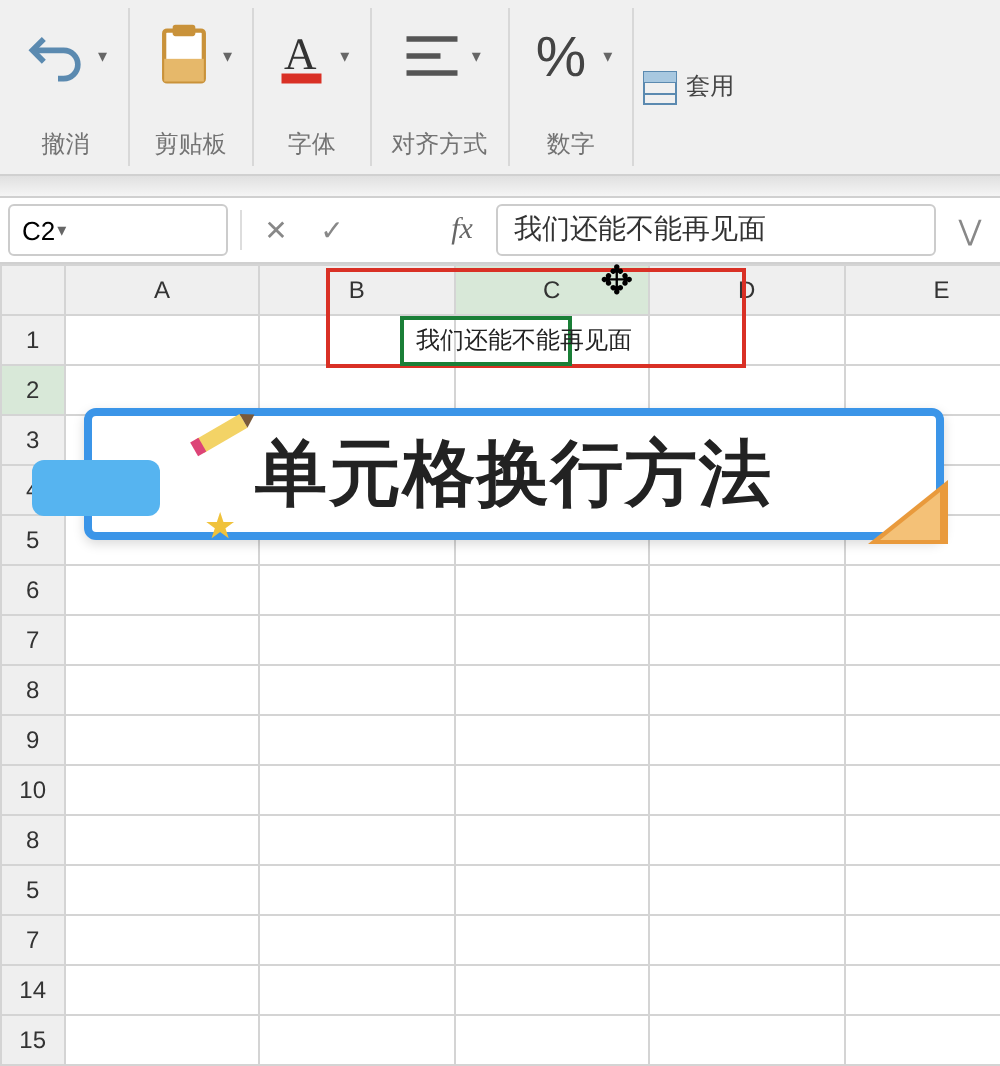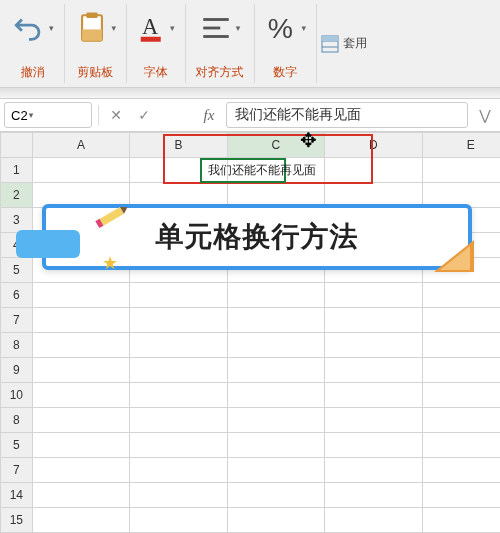--- a/index.html
+++ b/index.html
@@ -31,21 +31,21 @@
   .ribbon-group:last-child { border-right: none; }
   .ribbon-icon {
     display: flex;
     align-items: center;
     justify-content: center;
     height: 44px;
     gap: 2px;
   }
   .ribbon-label {
     font-size: 12px;
-    color: #c2410c;
+    color: #737373;
     white-space: nowrap;
   }
   .dropdown-chevron {
     font-size: 9px;
     color: #666;
     margin-left: 1px;
   }
   .ribbon-side {
     flex: 1;
     display: flex;
@@ -72,21 +72,21 @@
     display: flex;
     align-items: center;
     background: #fff;
     border-top: 1px solid #d0d0d0;
     border-bottom: 1px solid #d0d0d0;
     height: 34px;
     padding: 0 4px;
     gap: 6px;
   }
   .name-box {
-    width: 88px;
+    width: 110px;
     height: 26px;
     border: 1px solid #ccc;
     border-radius: 3px;
     display: flex;
     align-items: center;
     padding: 0 6px;
     font-size: 13px;
     background: #fff;
   }
   .fb-btn {
@@ -194,21 +194,21 @@
     height: 66px;
     background: #fff;
     border: 4px solid #3b95e8;
     border-radius: 6px;
     display: flex;
     align-items: center;
     justify-content: center;
     box-shadow: 0 2px 6px rgba(0,0,0,.15);
   }
   .banner-text {
-    font-size: 28px;
+    font-size: 36px;
     font-weight: 700;
     color: #222;
     letter-spacing: 1px;
   }
   .banner-deco-left {
     position: absolute;
     left: -30px;
     top: 22px;
     width: 64px;
     height: 28px;

